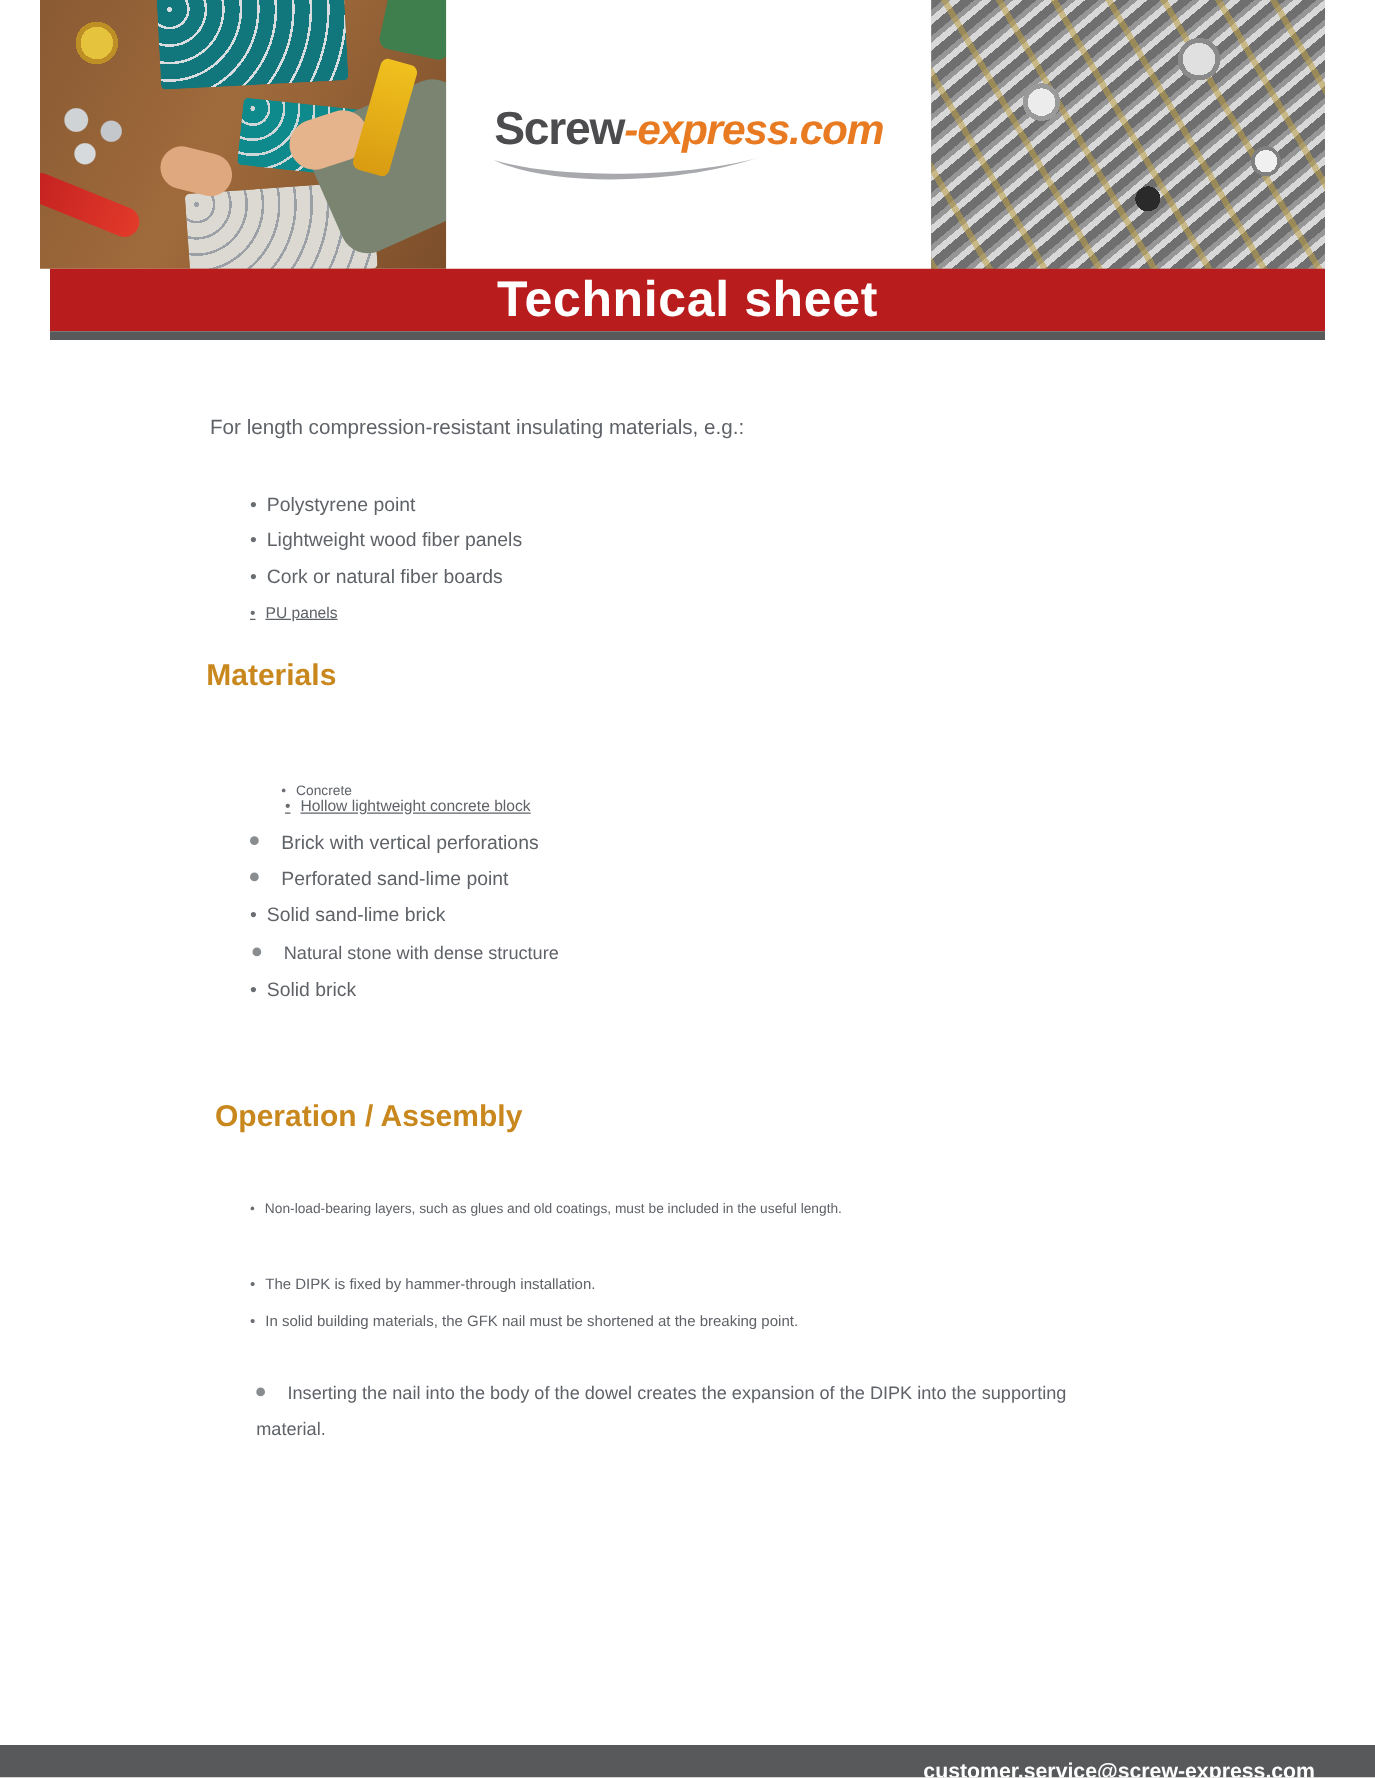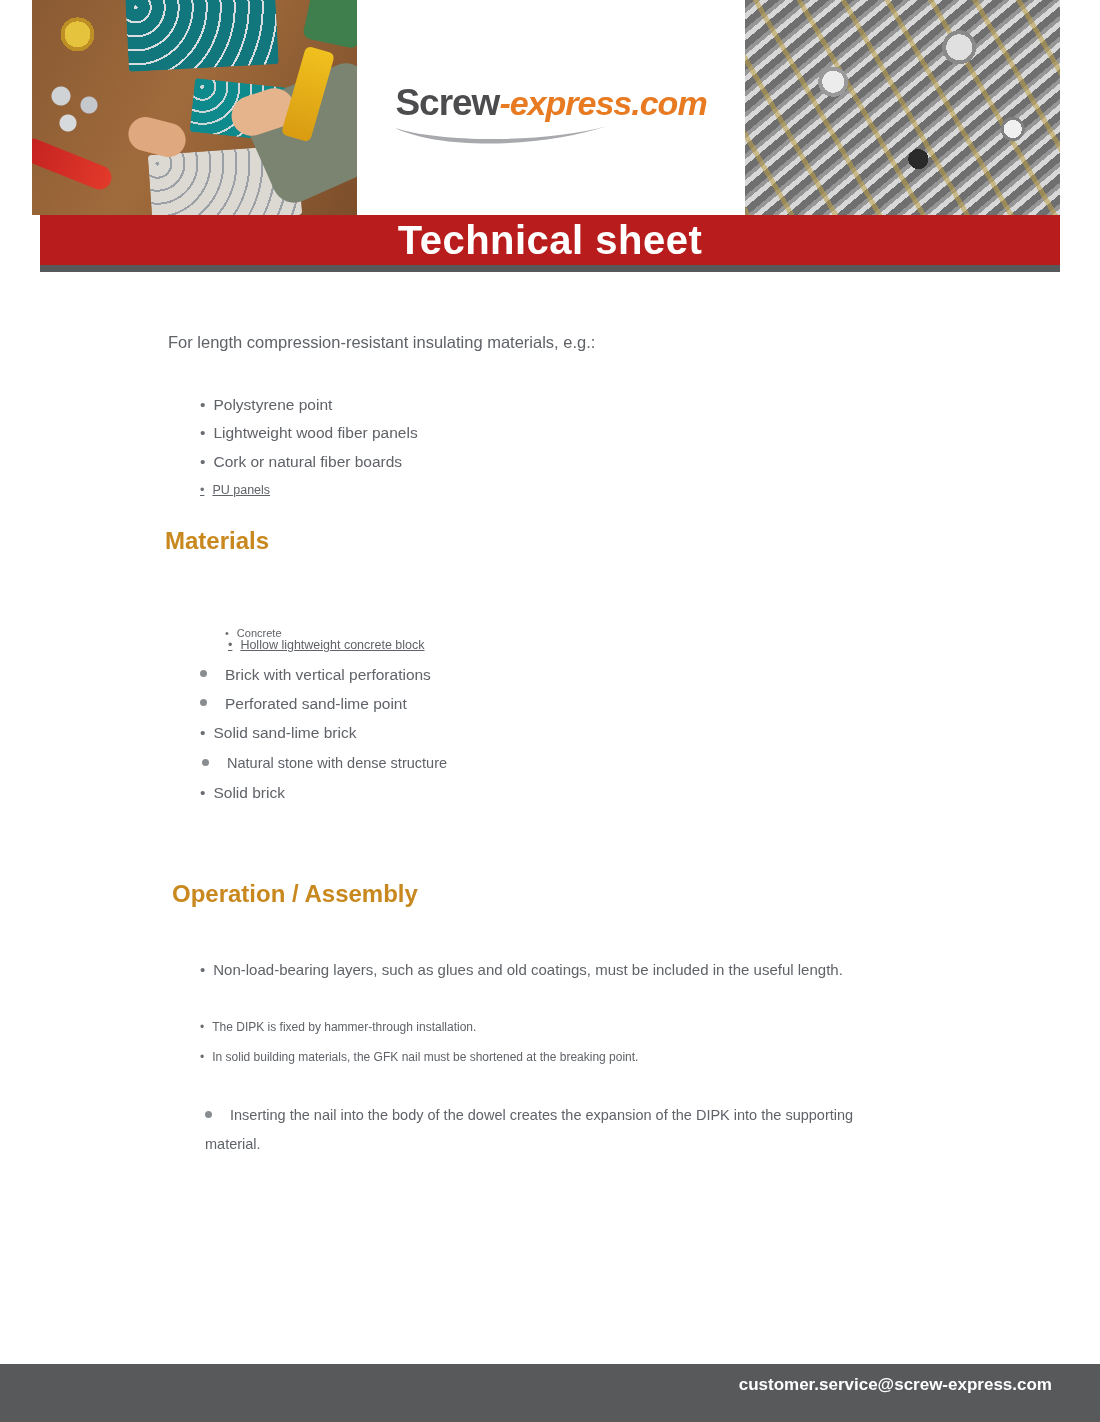--- a/index.html
+++ b/index.html
@@ -57,28 +57,28 @@
 
   
   .lead{font-size:16.5px;color:#5f6368;}
   .h-gold{font-size:24px;font-weight:bold;color:#c9881e;text-align:center;}
   .li{white-space:nowrap;color:#5f6368;}
   .b{margin-right:8px;color:#6a6e72;}
   .disc{display:inline-block;width:7px;height:7px;border-radius:50%;background:#8a8d90;
         margin-right:18px;vertical-align:middle;position:relative;top:-2px;}
   .t-normal{font-size:15.5px;}
   .t-mid{font-size:14.5px;}
-  .t-op{font-size:15px;}
+  .t-op{font-size:11px;}
   .t-op2{font-size:12px;}
   .t-small{font-size:12.5px;text-decoration:underline;}
   .t-xsmall{font-size:11px;}
   .wrap{white-space:normal;line-height:29px;}
 
   
-  .footer{position:absolute;left:0;right:0;bottom:0;height:58px;background:#58595b;}
+  .footer{position:absolute;left:0;right:0;bottom:0;height:26px;background:#58595b;}
   .footer-email{position:absolute;right:48px;top:0;line-height:42px;color:#ffffff;
       font-size:17px;font-weight:bold;}
 </style>
 </head>
 <body>
 
 <div class="header">
 
   <div class="photo photo-left">
     <div class="ph box-teal1"></div>

